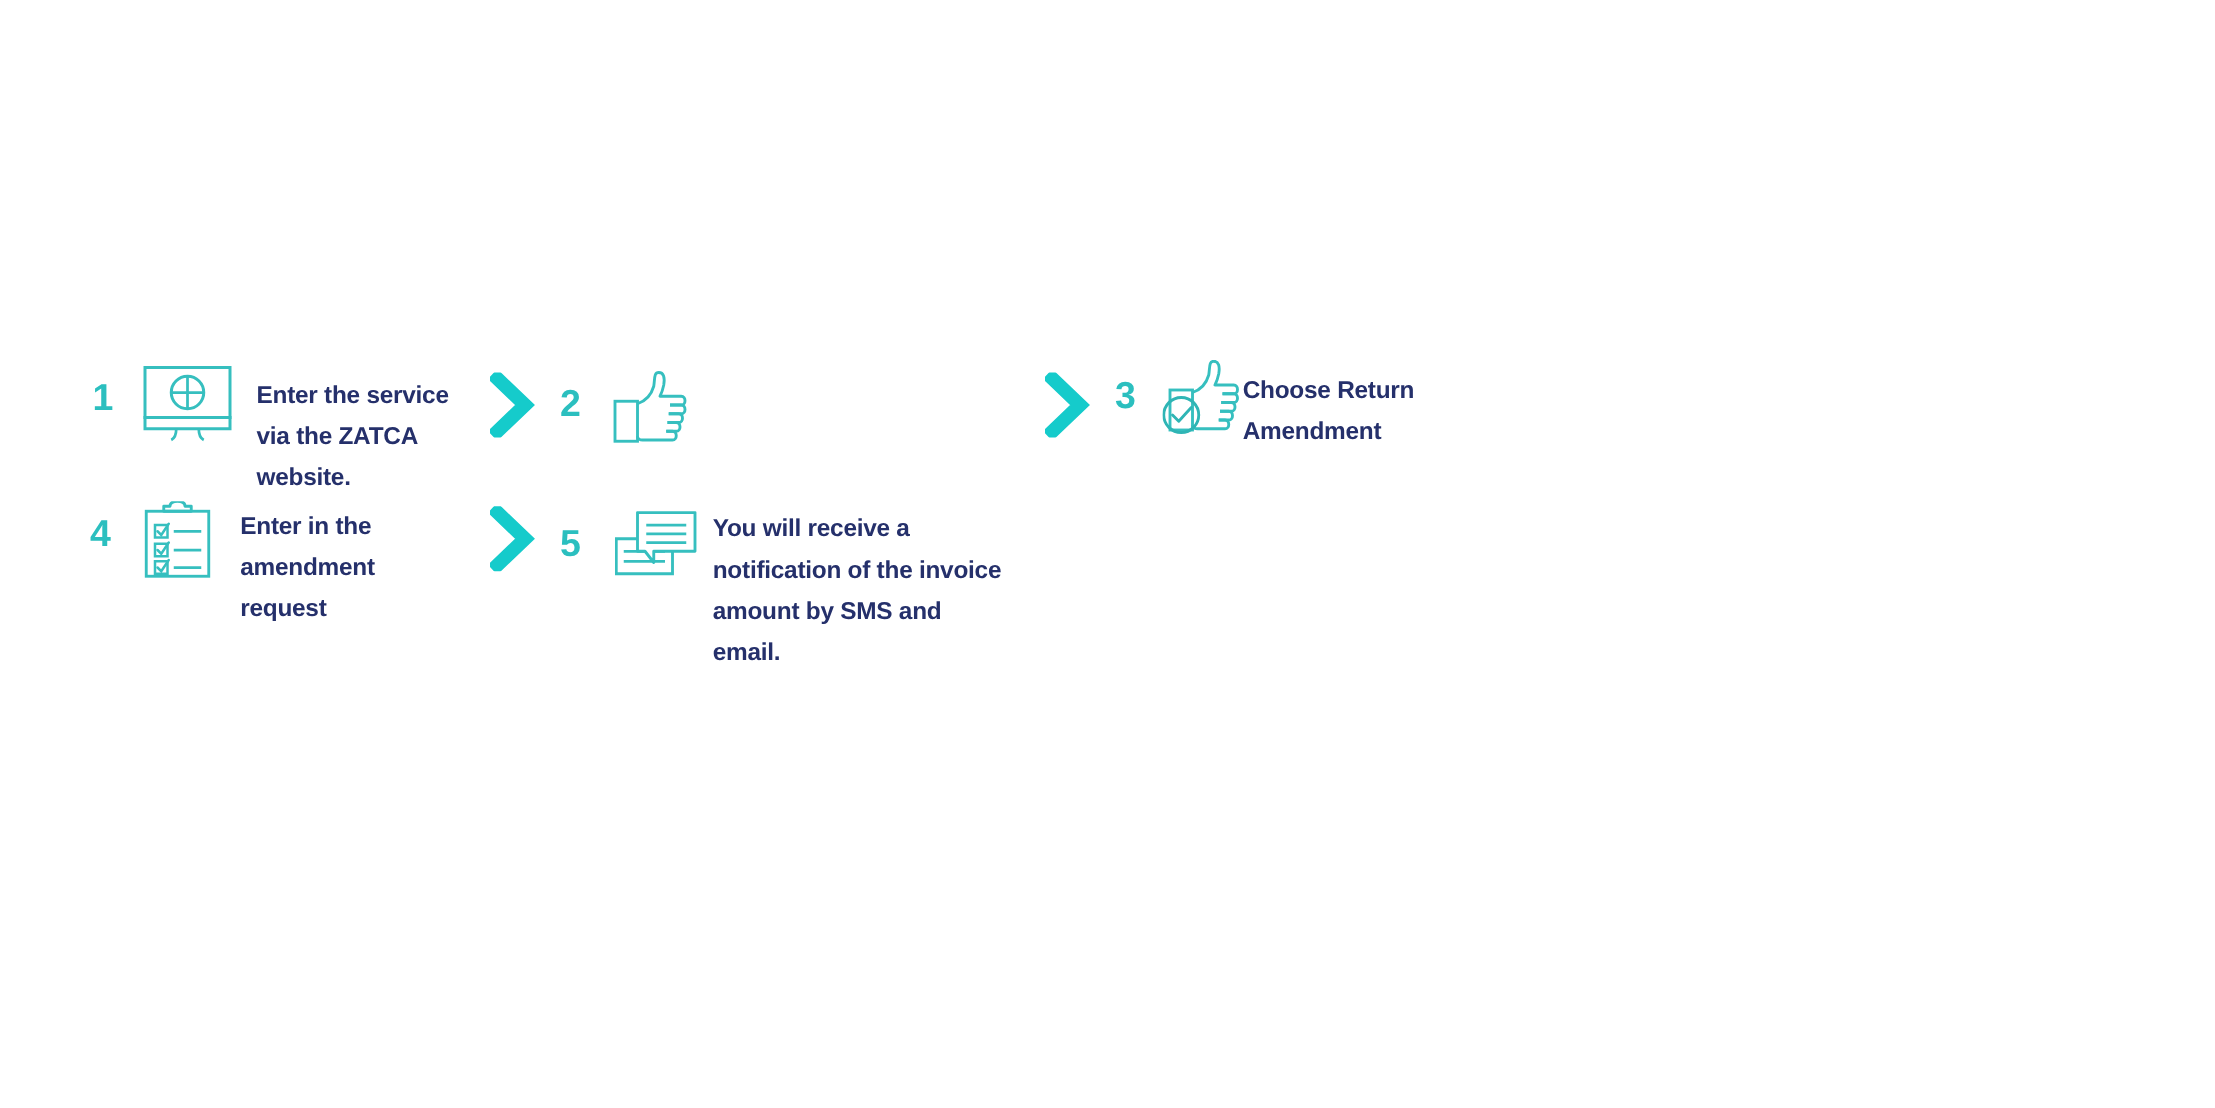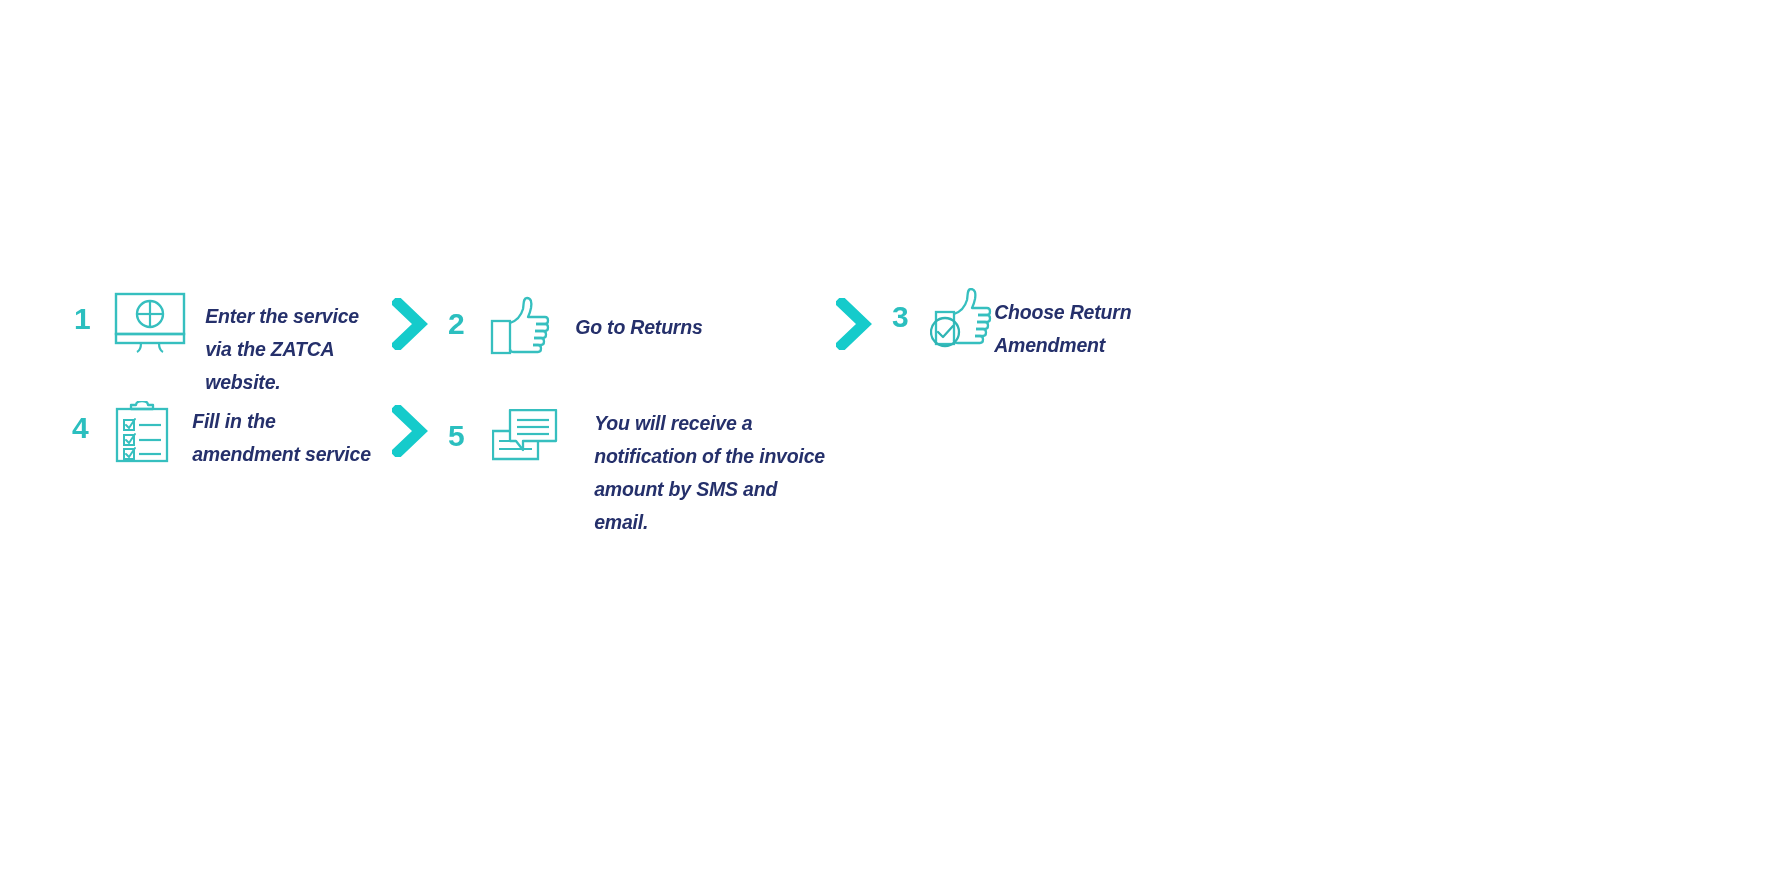--- a/index.html
+++ b/index.html
@@ -44,21 +44,20 @@
   }
 
   .step-text {
     color: #25306B;
     font-size: 19.5px;
     font-weight: bold;
     line-height: 33px;
     letter-spacing: -0.2px;
     white-space: pre-line;
     font-family: "Liberation Sans", sans-serif;
-    font-style: italic;
   }
 
   
   .chevron {
     position: absolute;
   }
 
   
   #step-1 { left: 74px;  top: 290px; }
   #step-1 .step-number { margin-top: 14px; }
@@ -82,21 +81,21 @@
   #step-4 { left: 72px;  top: 387px; }
   #step-4 .step-number { margin-top: 26px; }
   #step-4 .step-icon   { margin-left: 26px; margin-top: 14px; }
   #step-4 .step-text   { margin-left: 22px; margin-top: 18px; width: 180px; }
 
   #chevron-3 { left: 392px; top: 405px; }
 
   #step-5 { left: 448px; top: 395px; }
   #step-5 .step-number { margin-top: 26px; }
   #step-5 .step-icon   { margin-left: 28px; margin-top: 14px; }
-  #step-5 .step-text   { margin-left: 36px; margin-top: 12px; width: 240px; }
+  #step-5 .step-text   { margin-left: 12px; margin-top: 12px; width: 240px; }
 </style>
 </head>
 <body>
 
 <div id="flow-canvas">
 
   <div class="step" id="step-1">
     <div class="step-number">1</div>
     <div class="step-icon">
       <svg width="72" height="62" viewBox="0 0 72 62" fill="none" xmlns="http://www.w3.org/2000/svg">
@@ -123,21 +122,20 @@
     <div class="step-icon">
       <svg width="62" height="62" viewBox="0 0 62 62" fill="none" xmlns="http://www.w3.org/2000/svg">
         <rect x="2" y="26" width="18" height="32" stroke="#36BFBF" stroke-width="2.3" fill="none"></rect>
         <path d="M20 28 C26 26, 31 21, 33 14 C34 8, 33 3, 37 3 C41 3, 42 7, 41 13 C40 18, 38 22, 38 22 L55 22 C59 22, 59 29, 55 29 L46 29" stroke="#36BFBF" stroke-width="2.3" fill="none" stroke-linejoin="round"></path>
         <path d="M46 29 L55 29 C59 29, 59 36, 55 36 L45 36" stroke="#36BFBF" stroke-width="2.3" fill="none"></path>
         <path d="M45 36 L53 36 C57 36, 57 43, 53 43 L44 43" stroke="#36BFBF" stroke-width="2.3" fill="none"></path>
         <path d="M44 43 L51 43 C55 43, 55 50, 51 50 L43 50" stroke="#36BFBF" stroke-width="2.3" fill="none"></path>
         <path d="M43 50 L48 50 C52 50, 52 57, 48 57 L24 57 C22 57, 20 56, 20 54" stroke="#36BFBF" stroke-width="2.3" fill="none"></path>
       </svg>
     </div>
-    <div class="step-text">Go to Returns</div>
   </div>
 
   <div class="chevron" id="chevron-2">
     <svg width="36" height="52" viewBox="0 0 36 52" fill="none" xmlns="http://www.w3.org/2000/svg">
       <path d="M6 5 L28 26 L6 47" stroke="#15CBCB" stroke-width="11" stroke-linecap="square" stroke-linejoin="miter" fill="none"></path>
     </svg>
   </div>
 
   <div class="step" id="step-3">
     <div class="step-number">3</div>
@@ -166,21 +164,21 @@
         <path d="M12 24 L15 27 L21 18" stroke="#36BFBF" stroke-width="2" fill="none" stroke-linecap="round"></path>
         <line x1="25" y1="24" x2="47" y2="24" stroke="#36BFBF" stroke-width="2.2"></line>
         <rect x="10" y="34" width="10" height="10" stroke="#36BFBF" stroke-width="2" fill="none"></rect>
         <path d="M12 39 L15 42 L21 33" stroke="#36BFBF" stroke-width="2" fill="none" stroke-linecap="round"></path>
         <line x1="25" y1="39" x2="47" y2="39" stroke="#36BFBF" stroke-width="2.2"></line>
         <rect x="10" y="48" width="10" height="10" stroke="#36BFBF" stroke-width="2" fill="none"></rect>
         <path d="M12 53 L15 56 L21 47" stroke="#36BFBF" stroke-width="2" fill="none" stroke-linecap="round"></path>
         <line x1="25" y1="53" x2="47" y2="53" stroke="#36BFBF" stroke-width="2.2"></line>
       </svg>
     </div>
-    <div class="step-text">Fill in the amendment service</div>
+    <div class="step-text">Enter in the amendment request</div>
   </div>
 
   <div class="chevron" id="chevron-3">
     <svg width="36" height="52" viewBox="0 0 36 52" fill="none" xmlns="http://www.w3.org/2000/svg">
       <path d="M6 5 L28 26 L6 47" stroke="#15CBCB" stroke-width="11" stroke-linecap="square" stroke-linejoin="miter" fill="none"></path>
     </svg>
   </div>
 
   <div class="step" id="step-5">
     <div class="step-number">5</div>

